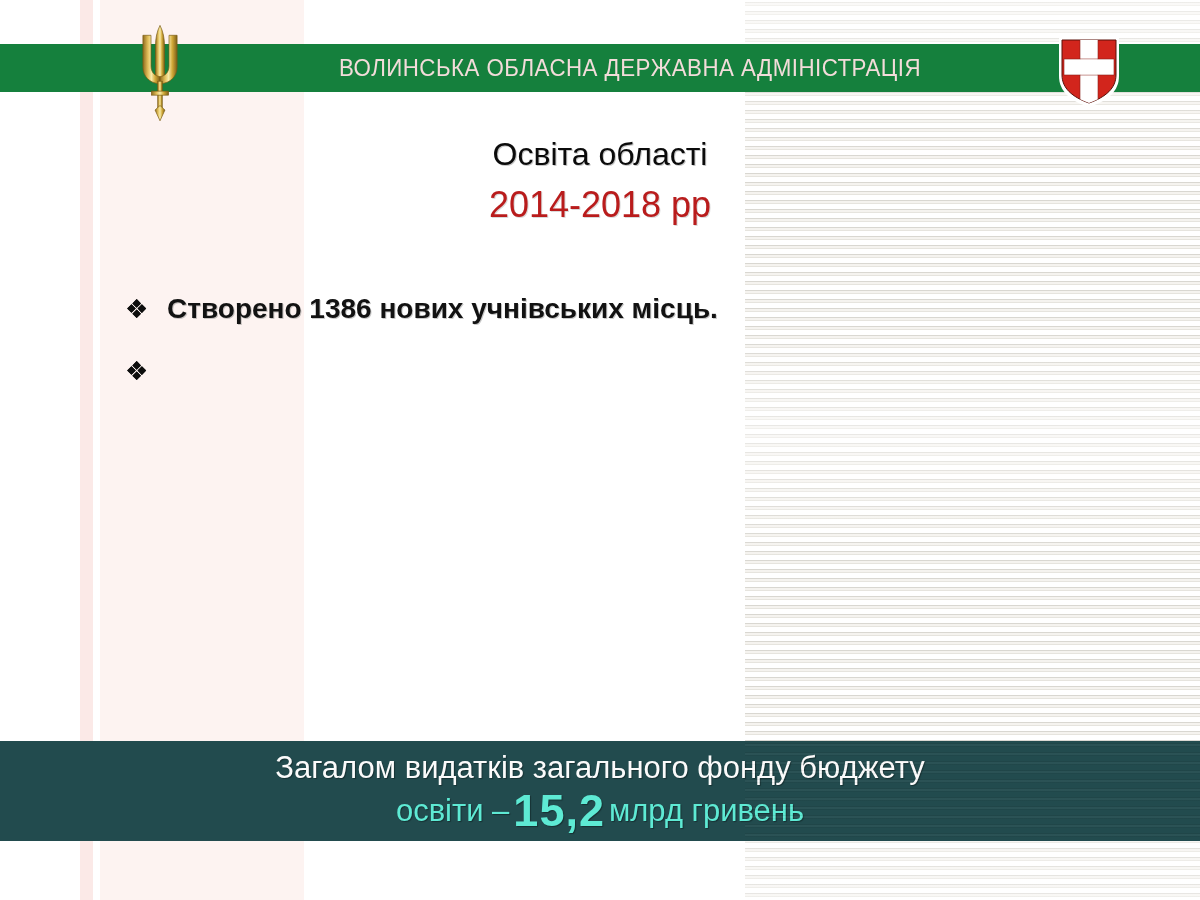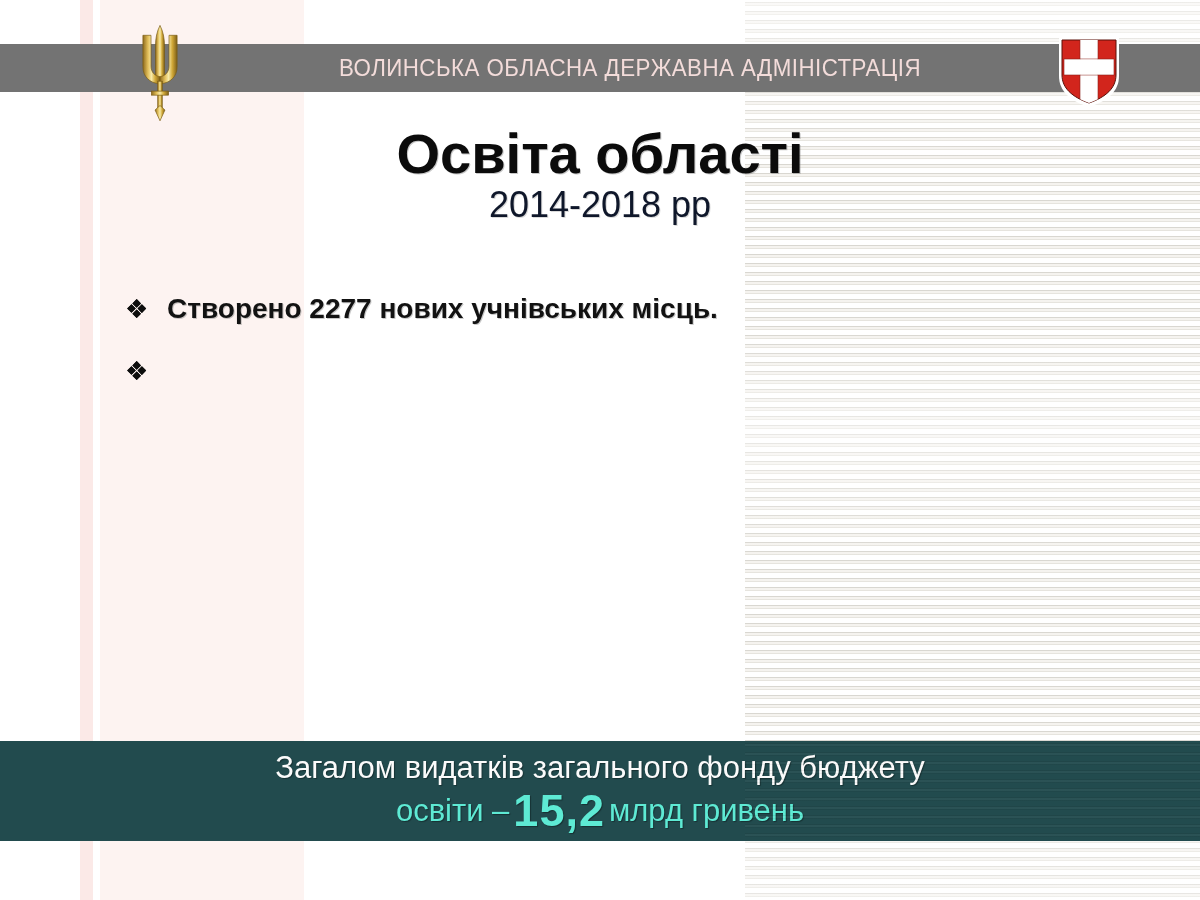--- a/index.html
+++ b/index.html
@@ -34,21 +34,21 @@
         #ffffff 0px, #ffffff 2px,
         #d9d7d1 2px, #d9d7d1 3px,
         #f5f3ef 3px, #f5f3ef 5px,
         #e6e4de 5px, #e6e4de 6px,
         #ffffff 6px, #ffffff 9px);
   }
 
   
   .red-band {
     position: absolute; left: 0; top: 44px; width: 1200px; height: 48px;
-    background: #737373;
+    background: #15803d;
     display: flex; align-items: center;
   }
   .red-band .org-name {
     position: absolute; left: 60px; right: 0;
     text-align: center;
     color: #f3dcda;
     font-size: 24px;
     transform: scaleX(0.93);
     letter-spacing: 0.5px;
     white-space: nowrap;
@@ -57,26 +57,26 @@
   
   .trident { position: absolute; left: 133px; top: 24px; width: 54px; height: 100px; }
   .shield  { position: absolute; left: 1055px; top: 34px; width: 68px; height: 76px; }
 
   
   .title-block {
     position: absolute; left: 0; top: 128px; width: 1200px;
     text-align: center;
   }
   .title-main {
-    font-size: 56px; font-weight: bold; color: #0b0b0b;
+    font-size: 32px; font-weight: normal; color: #0b0b0b;
     line-height: 52px;
     text-shadow: 1px 1px 0 rgba(130,130,130,.45);
   }
   .title-sub {
-    font-size: 36px; font-weight: normal; color: #0f172a;
+    font-size: 36px; font-weight: normal; color: #b91c1c;
     line-height: 42px; margin-top: 4px;
     text-shadow: 1px 1px 0 rgba(150,150,150,.35);
   }
 
   
   .bullets {
     position: absolute; left: 125px; top: 278px; width: 872px;
     list-style: none;
   }
   .bullets li {
@@ -185,21 +185,21 @@
     <div class="title-main">Освіта області</div>
     <div class="title-sub">2014-2018 рр</div>
   </div>
 
   <ul class="bullets">
     <li>
       <span class="bullet-glyph">❖</span>
     </li>
     <li>
       <span class="bullet-glyph">❖</span>
-      <span>Створено 2277 нових учнівських місць.</span>
+      <span>Створено 1386 нових учнівських місць.</span>
     </li>
     <li>
       <span class="bullet-glyph">❖</span>
     </li>
     <li>
       <span class="bullet-glyph">❖</span>
     </li>
   </ul>
 
   <div class="footer-banner">

